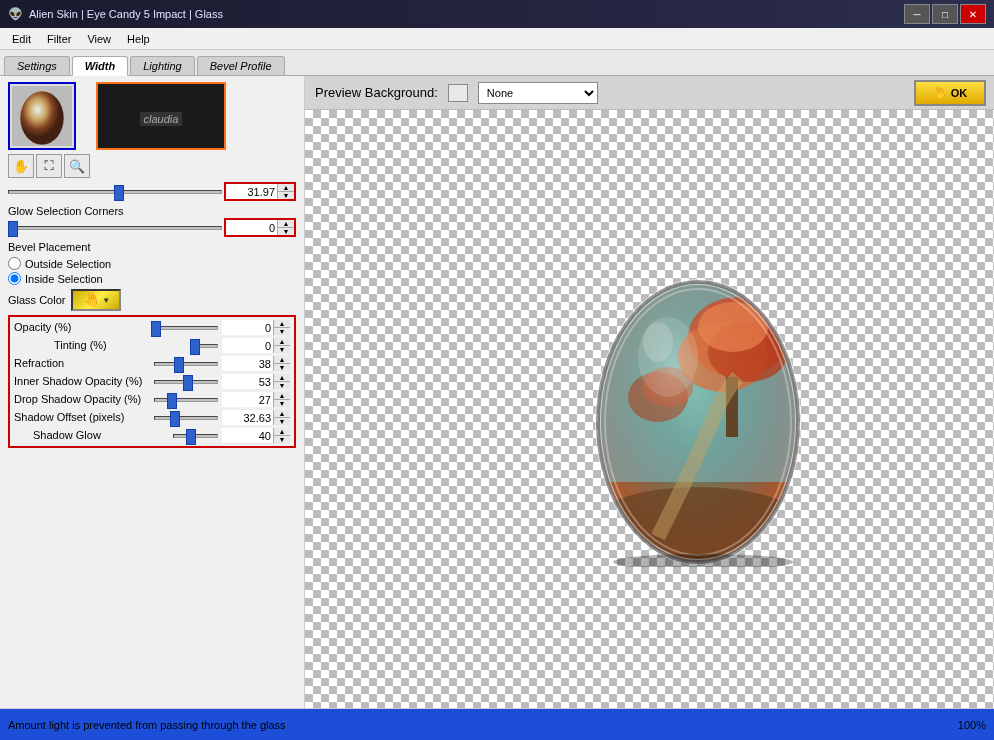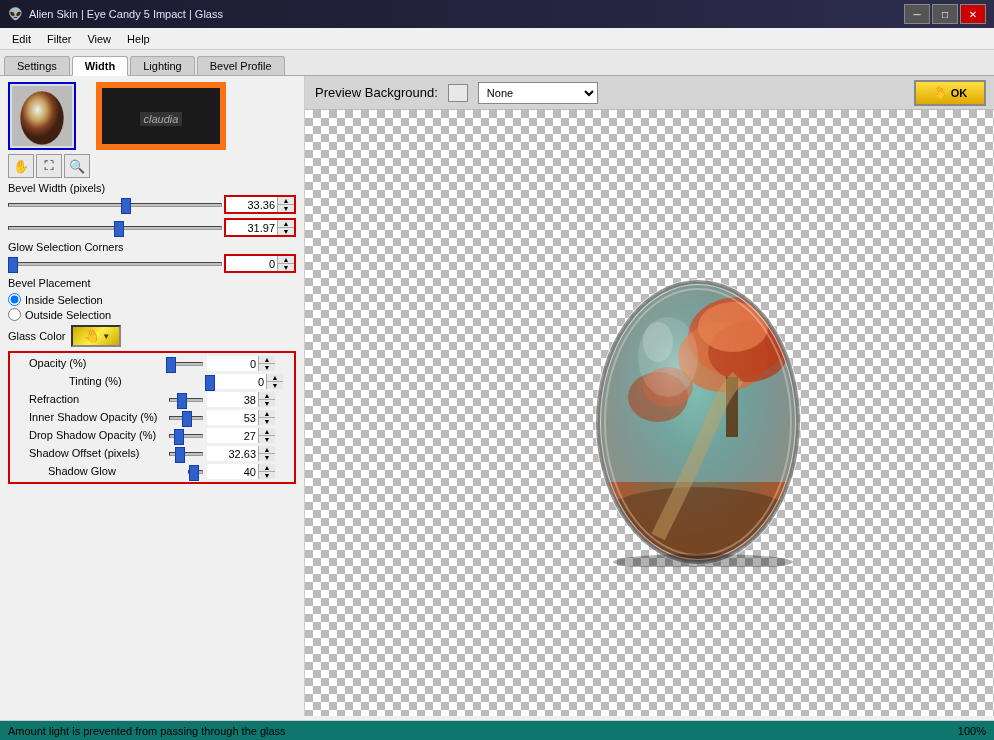--- a/index.html
+++ b/index.html
@@ -52,20 +52,21 @@
     }
     .tab {
       padding: 3px 12px;
       border: 1px solid #aaa;
       border-bottom: none;
       background: #d0d0d0;
       cursor: pointer;
       font-size: 11px;
       margin-right: 2px;
       border-radius: 3px 3px 0 0;
+      font-style: italic;
     }
     .tab.active {
       background: #fff;
       border-bottom: 1px solid #fff;
       font-weight: bold;
       position: relative;
       top: 1px;
     }
 
     
@@ -248,22 +249,22 @@
     .checker-bg {
       position: absolute;
       top: 0; left: 0; right: 0; bottom: 0;
       background-image:
         repeating-conic-gradient(#bbb 0% 25%, #fff 0% 50%);
       background-size: 16px 16px;
     }
 
     
     .status-bar {
-      height: 20px;
-      background: #0f766e;
+      height: 32px;
+      background: #1d4ed8;
       border-top: 1px solid #ccc;
       display: flex;
       align-items: center;
       justify-content: space-between;
       padding: 0 8px;
       font-size: 11px;
       position: fixed;
       bottom: 0;
       left: 0;
       right: 0;
@@ -366,44 +367,27 @@
           </svg>
         </div>
 
         <div style="display:flex; gap:2px;">
           <button class="tool-btn" title="Hand">✋</button>
           <button class="tool-btn" title="Zoom In">⛶</button>
           <button class="tool-btn" title="Zoom Fit">🔍</button>
         </div>
       </div>
 
-      <div class="thumb-label-box" style="width:130px; height:68px; background:#1a1a1a; border:6px solid #f97316;">
+      <div class="thumb-label-box" style="width:130px; height:68px; background:#1a1a1a; border:2px solid #f97316;">
         <div style="font-family:serif; font-size:22px; color:#ccc; font-style:italic; text-align:center; line-height:1;">
           <span style="font-size:11px; font-family:sans-serif; background:#333; color:#aaa; padding:1px 4px;">claudia</span>
         </div>
       </div>
     </div>
 
-    <div class="ctrl-row">
-      <div class="ctrl-label">Bevel Width (pixels)</div>
-      <div style="display:flex; align-items:center; gap:2px;">
-        <div class="slider-track" style="flex:1; position:relative;">
-          <div class="slider-thumb" style="left:55%;"></div>
-        </div>
-        <div style="border:2px solid #cc0000; display:flex;">
-          <div class="spin-unit">
-            <input type="text" value="33.36" style="">
-            <div class="spins">
-              <button>▲</button>
-              <button>▼</button>
-            </div>
-          </div>
-        </div>
-      </div>
-    </div>
 
     <div class="ctrl-row">
       <div style="display:flex; align-items:center; gap:2px;">
         <div class="slider-track" style="flex:1; position:relative;">
           <div class="slider-thumb" style="left:52%;"></div>
         </div>
         <div style="border:2px solid #cc0000; display:flex;">
           <div class="spin-unit">
             <input type="text" value="31.97" style="">
             <div class="spins">
@@ -430,39 +414,39 @@
             </div>
           </div>
         </div>
       </div>
     </div>
 
     <div class="ctrl-row">
       <div class="ctrl-label">Bevel Placement</div>
       <div class="radio-group">
         <label class="radio-item">
+          <input type="radio" name="bevel_placement" style="">
+          <span>Outside Selection</span>
+        </label>
+        <label class="radio-item">
           <input type="radio" name="bevel_placement" checked="" style="">
           <span>Inside Selection</span>
-        </label>
-        <label class="radio-item">
-          <input type="radio" name="bevel_placement" style="">
-          <span>Outside Selection</span>
         </label>
       </div>
     </div>
 
     <div class="glass-color-row">
       <span class="ctrl-label">Glass Color</span>
       <button class="color-picker-btn">
         <span class="hand-icon">🤚</span>
         <span class="arrow-down">▼</span>
       </button>
     </div>
 
-    <div style="border:2px solid #cc0000; padding:3px 19px;">
+    <div style="border:2px solid #cc0000; padding:3px 4px;">
 
       <div style="display:flex; align-items:center; margin-bottom:3px;">
         <div class="ctrl-label" style="min-width:140px;">Opacity (%)</div>
         <div class="slider-track" style="flex:1; margin-right:4px; position:relative;">
           <div class="slider-thumb" style="left:2%;"></div>
         </div>
         <div class="spin-unit">
           <input type="text" value="0" style="">
           <div class="spins">
             <button>▲</button>

